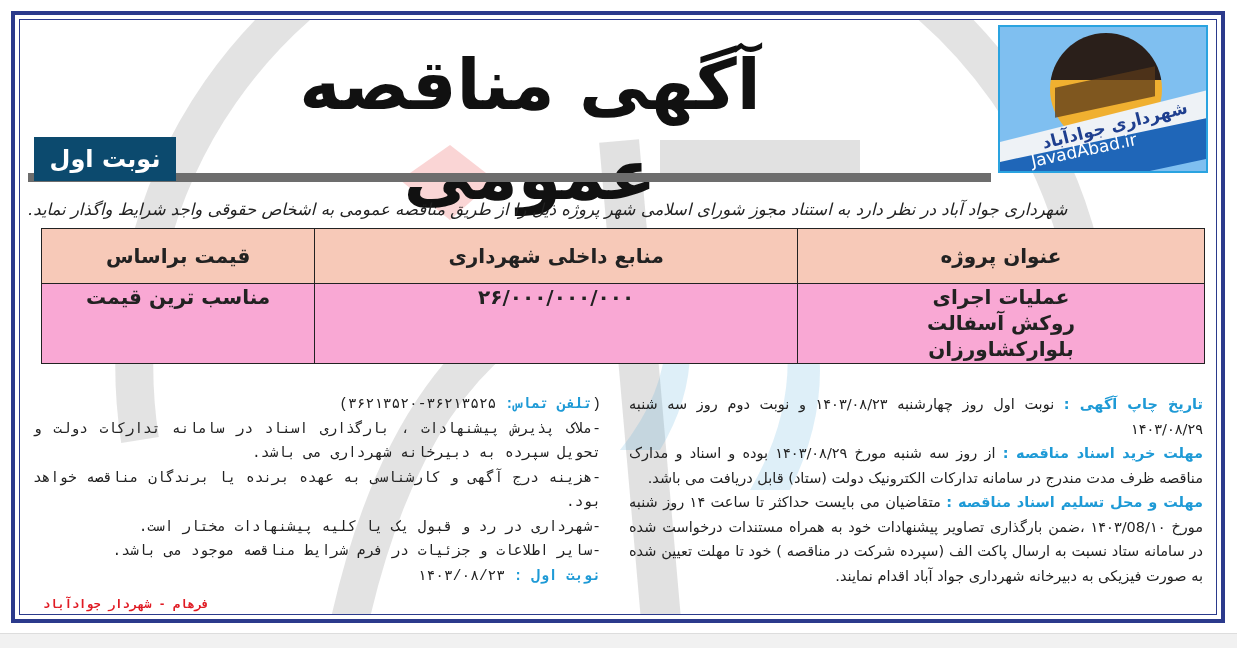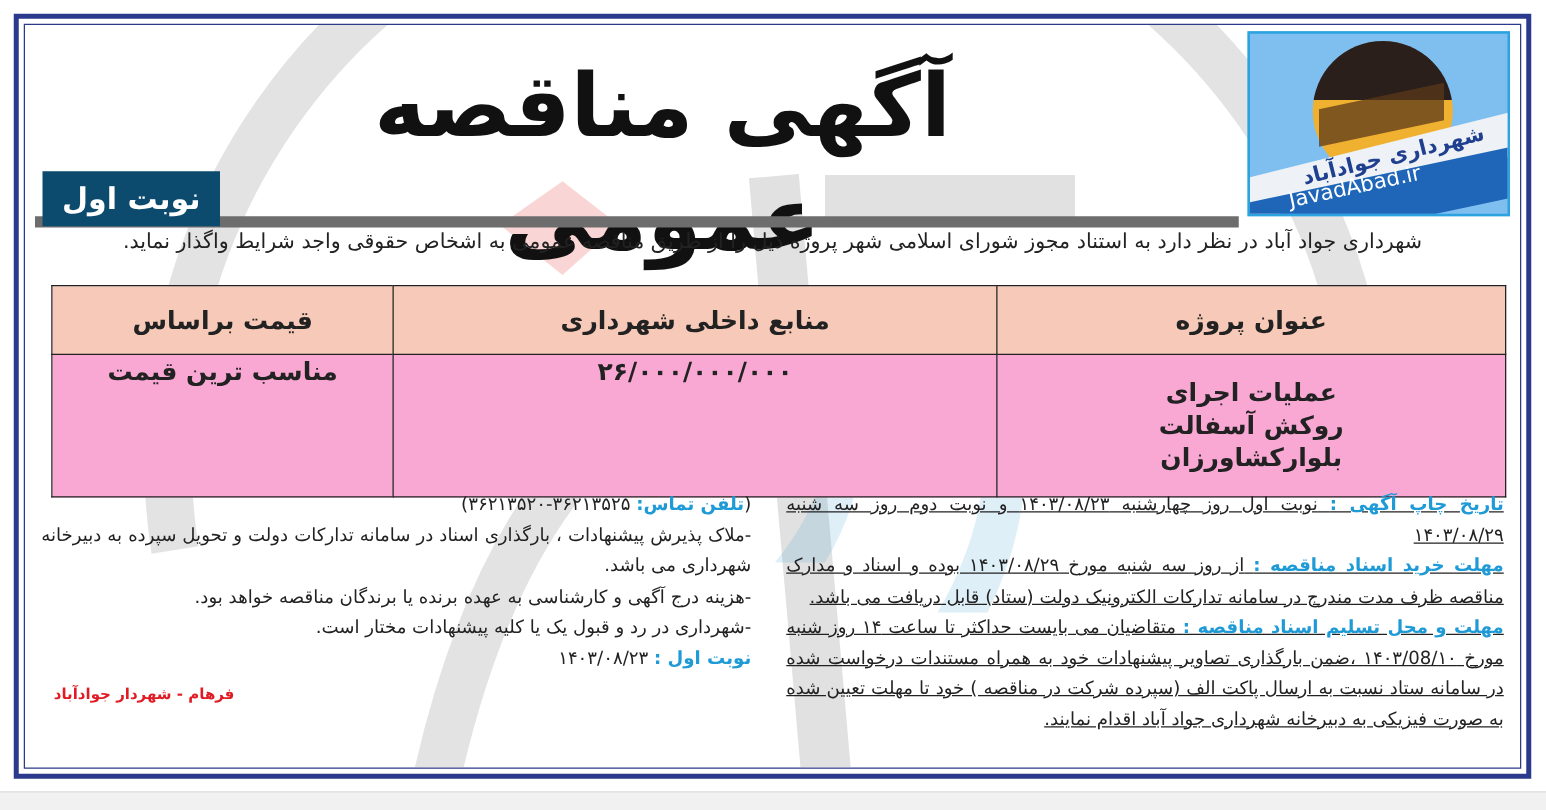--- a/index.html
+++ b/index.html
@@ -38,33 +38,33 @@
   .title {
     position:absolute; left:200px; top:20px; width:620px; text-align:center;
     font-size:70px; font-weight:bold; color:#111; letter-spacing:-2px; line-height:90px;
   }
   .gray-bar { position:absolute; left:8px; right:225px; top:153px; height:9px; background:#6d6d6d; }
   .badge {
     position:absolute; left:14px; top:117px; width:142px; height:44px; background:#0c4a6e;
     color:#fff; font-weight:bold; font-size:24px; text-align:center; line-height:44px;
   }
   .intro {
-    position:absolute; right:8px; left:8px; top:163px; font-size:16.5px; color:#222;
-    white-space:nowrap; text-align:center;
+    position:absolute; right:8px; left:8px; top:180px; font-size:16.5px; color:#222;
+    white-space:nowrap; text-align:left;font-style:italic;
   }
   table.tbl {
     position:absolute; left:21px; right:21px; top:208px; width:1164px; border-collapse:collapse;
     direction:rtl;
   }
   .tbl td { border:1.5px solid #222; text-align:center; font-weight:bold; font-size:20px; color:#222; }
   .tbl tr.head td { background:#f7c9b8; height:52px; }
   .tbl tr.body td { background:#f9a8d4; height:70px; vertical-align:top; padding-top:0; line-height:26px; }
   .col { position:absolute; top:372px; font-size:14.5px; line-height:24.5px; text-align:justify; color:#222; }
-  .col.right { right:13px; width:574px;text-decoration:underline; }
-  .col.left { left:13px; width:568px; }
+  .col.right { right:13px; width:574px; }
+  .col.left { left:13px; width:568px;font-family:Liberation Mono, monospace; }
   .lbl { color:#1e9ad6; font-weight:bold; }
   .red { color:#e01b24; font-weight:bold; font-size:12px; }
   .bottom-strip { position:absolute; left:0; right:0; top:633px; height:15px; background:#f1f1f1; border-top:1px solid #ddd; }
 </style>
 </head>
 <body>
 
 <div class="frame-outer">
   <div class="frame-inner">
 
@@ -105,21 +105,21 @@
 
     <table class="tbl">
       <tbody>
           <tr class="head">
         <td style="width:35%">عنوان پروژه</td>
         <td style="width:41.5%">منابع داخلی شهرداری</td>
         <td>قیمت براساس</td>
       </tr>
       <tr class="body">
         <td>
-              <div style="width:200px;margin:17px auto">عملیات اجرای روکش آسفالت بلوارکشاورزان</div>
+              <div style="width:200px;margin:0 auto">عملیات اجرای روکش آسفالت بلوارکشاورزان</div>
             </td>
         <td>۲۶/۰۰۰/۰۰۰/۰۰۰</td>
         <td>مناسب ترین قیمت</td>
       </tr>
     </tbody>
       </table>
 
     <div class="content">
       <div class="col right">
         <span class="lbl">تاریخ چاپ آگهی :</span>
@@ -128,20 +128,21 @@
         <span>از روز سه شنبه مورخ ۱۴۰۳/۰۸/۲۹ بوده و اسناد و مدارک مناقصه ظرف مدت مندرج در سامانه تدارکات الکترونیک دولت (ستاد) قابل دریافت می باشد.</span><br>
         <span class="lbl">مهلت و محل تسلیم اسناد مناقصه :</span>
         <span>متقاضیان می بایست حداکثر تا ساعت ۱۴ روز شنبه مورخ ۱۴۰۳/08/۱۰ ،ضمن بارگذاری تصاویر پیشنهادات خود به همراه مستندات درخواست شده در سامانه ستاد نسبت به ارسال پاکت الف (سپرده شرکت در مناقصه ) خود تا مهلت تعیین شده به صورت فیزیکی به دبیرخانه شهرداری جواد آباد اقدام نمایند.</span>
       </div>
 
       <div class="col left">
         <div>(<span class="lbl">تلفن تماس:</span> <span>۳۶۲۱۳۵۲۵-۳۶۲۱۳۵۲۰</span>)</div>
         <div>-ملاک پذیرش پیشنهادات ، بارگذاری اسناد در سامانه تدارکات دولت و تحویل سپرده به دبیرخانه شهرداری می باشد.</div>
         <div>-هزینه درج آگهی و کارشناسی به عهده برنده یا برندگان مناقصه خواهد بود.</div>
         <div>-شهرداری در رد و قبول یک یا کلیه پیشنهادات مختار است.</div>
+        <div>-سایر اطلاعات و جزئیات در فرم شرایط مناقصه موجود می باشد.</div>
         <div><span class="lbl">نوبت اول :</span> <span>۱۴۰۳/۰۸/۲۳</span></div>
         <div style="text-align:left;margin-top:4px;padding-left:10px"><span class="red">فرهام - شهردار جوادآباد</span></div>
       </div>
     </div>
 
   </div>
 </div>
 <div class="bottom-strip"></div>
 
 </body></html>

